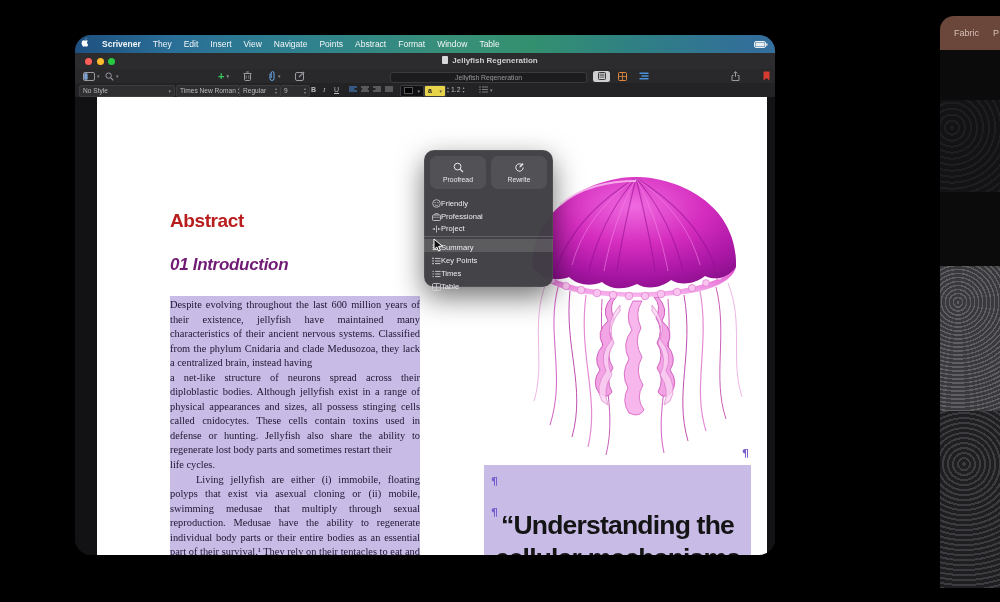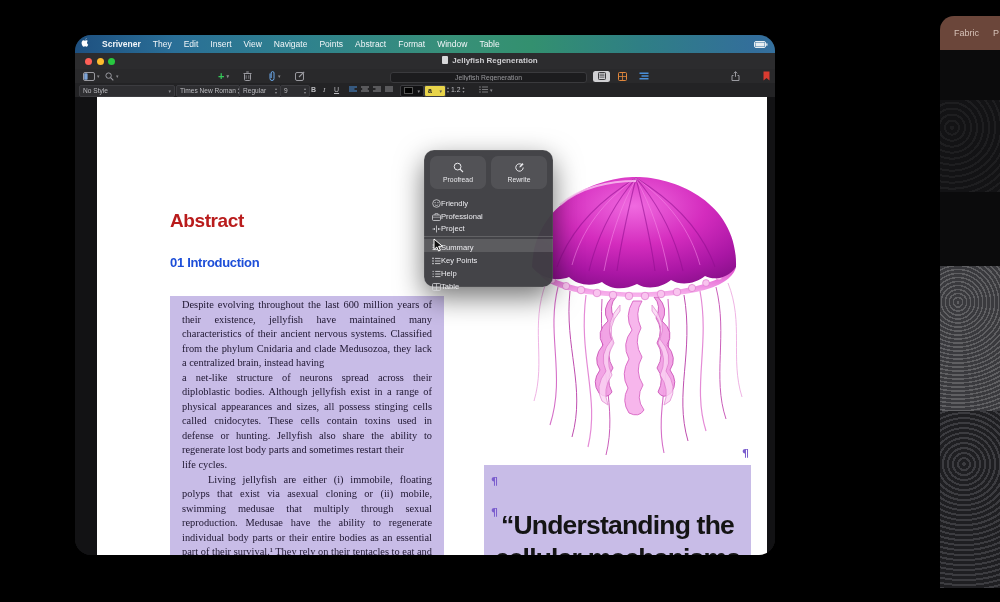--- a/index.html
+++ b/index.html
@@ -32,22 +32,22 @@
   
   .formatbar{position:absolute;left:0;top:48px;width:830px;height:14px;background:#232325;border-bottom:1px solid #0c0c0d;}
   .fb-box{position:absolute;top:2px;height:9.5px;background:#2e2e31;border:1px solid #3c3c40;border-radius:2px;
      color:#bcbcc0;font-size:6.6px;display:flex;align-items:center;padding:0 3px;gap:2px;white-space:nowrap;}
   .fb-plain{position:absolute;top:2px;height:9.5px;display:flex;align-items:center;color:#bcbcc0;font-size:7px;gap:4px;}
   .stepper{font-size:4px;line-height:3.5px;color:#8f8f93;display:inline-block;}
   
   .content{position:absolute;left:0;top:62px;width:830px;height:458px;background:#121214;}
   .page{position:absolute;left:22px;top:0;width:670px;height:458px;background:#ffffff;overflow:hidden;}
   .h1{position:absolute;left:73px;top:113px;font-size:19px;font-weight:700;letter-spacing:-0.4px;color:#b91c1c;}
-  .h2{position:absolute;left:73px;top:158px;font-size:13px;font-weight:700;letter-spacing:-0.3px;color:#1d4ed8;}
-  .coltext{position:absolute;left:73px;top:199px;width:250px;padding:2px 12px;
+  .h2{position:absolute;left:73px;top:158px;font-size:17px;font-weight:700;letter-spacing:-0.3px;color:#701a75;font-style:italic;}
+  .coltext{position:absolute;left:73px;top:199px;width:250px;padding:2px 0;
      font-family:"Liberation Serif",serif;font-size:10.4px;line-height:14.55px;text-align:justify;color:#1e1630;}
   .docp{margin:0;white-space:pre-wrap;}
   .docp.ind{text-indent:26px;}
   .hlt{background:#c8bce7;}
   .pilcrow{position:absolute;color:#7b5ece;font-weight:700;font-family:"DejaVu Sans",sans-serif;}
   .quoteblock{position:absolute;left:387px;top:368px;width:267px;height:120px;background:#c8bce7;}
   .quote{position:absolute;left:2px;right:2px;top:44px;text-align:center;
      font-size:26.5px;line-height:32.5px;font-weight:700;letter-spacing:-0.8px;color:#141414;}
   
   .wtpopup{position:absolute;left:349px;top:115px;width:129px;height:137px;border-radius:10px;
@@ -526,21 +526,21 @@
           <span class="wt-ic">
               <svg width="9" height="8" viewBox="0 0 9 8">
                 <line x1="0.5" y1="1.4" x2="1.8" y2="1.4" stroke="#d4d4d8" stroke-width="0.9"></line>
                 <line x1="0.5" y1="4" x2="1.8" y2="4" stroke="#d4d4d8" stroke-width="0.9"></line>
                 <line x1="0.5" y1="6.6" x2="1.8" y2="6.6" stroke="#d4d4d8" stroke-width="0.9"></line>
                 <line x1="3.2" y1="1.4" x2="8.5" y2="1.4" stroke="#d4d4d8" stroke-width="0.9"></line>
                 <line x1="3.2" y1="4" x2="8.5" y2="4" stroke="#d4d4d8" stroke-width="0.9"></line>
                 <line x1="3.2" y1="6.6" x2="8.5" y2="6.6" stroke="#d4d4d8" stroke-width="0.9"></line>
               </svg>
             </span>
-          <span>Help</span>
+          <span>Times</span>
         </div>
         <div class="wt-row">
           <span class="wt-ic">
               <svg width="9" height="8" viewBox="0 0 9 8">
                 <rect x="0.5" y="0.5" width="8" height="7" rx="1" fill="none" stroke="#d4d4d8" stroke-width="0.8"></rect>
                 <line x1="4.5" y1="0.7" x2="4.5" y2="7.3" stroke="#d4d4d8" stroke-width="0.7"></line>
                 <line x1="0.7" y1="4" x2="8.3" y2="4" stroke="#d4d4d8" stroke-width="0.7"></line>
               </svg>
             </span>
           <span>Table</span>

